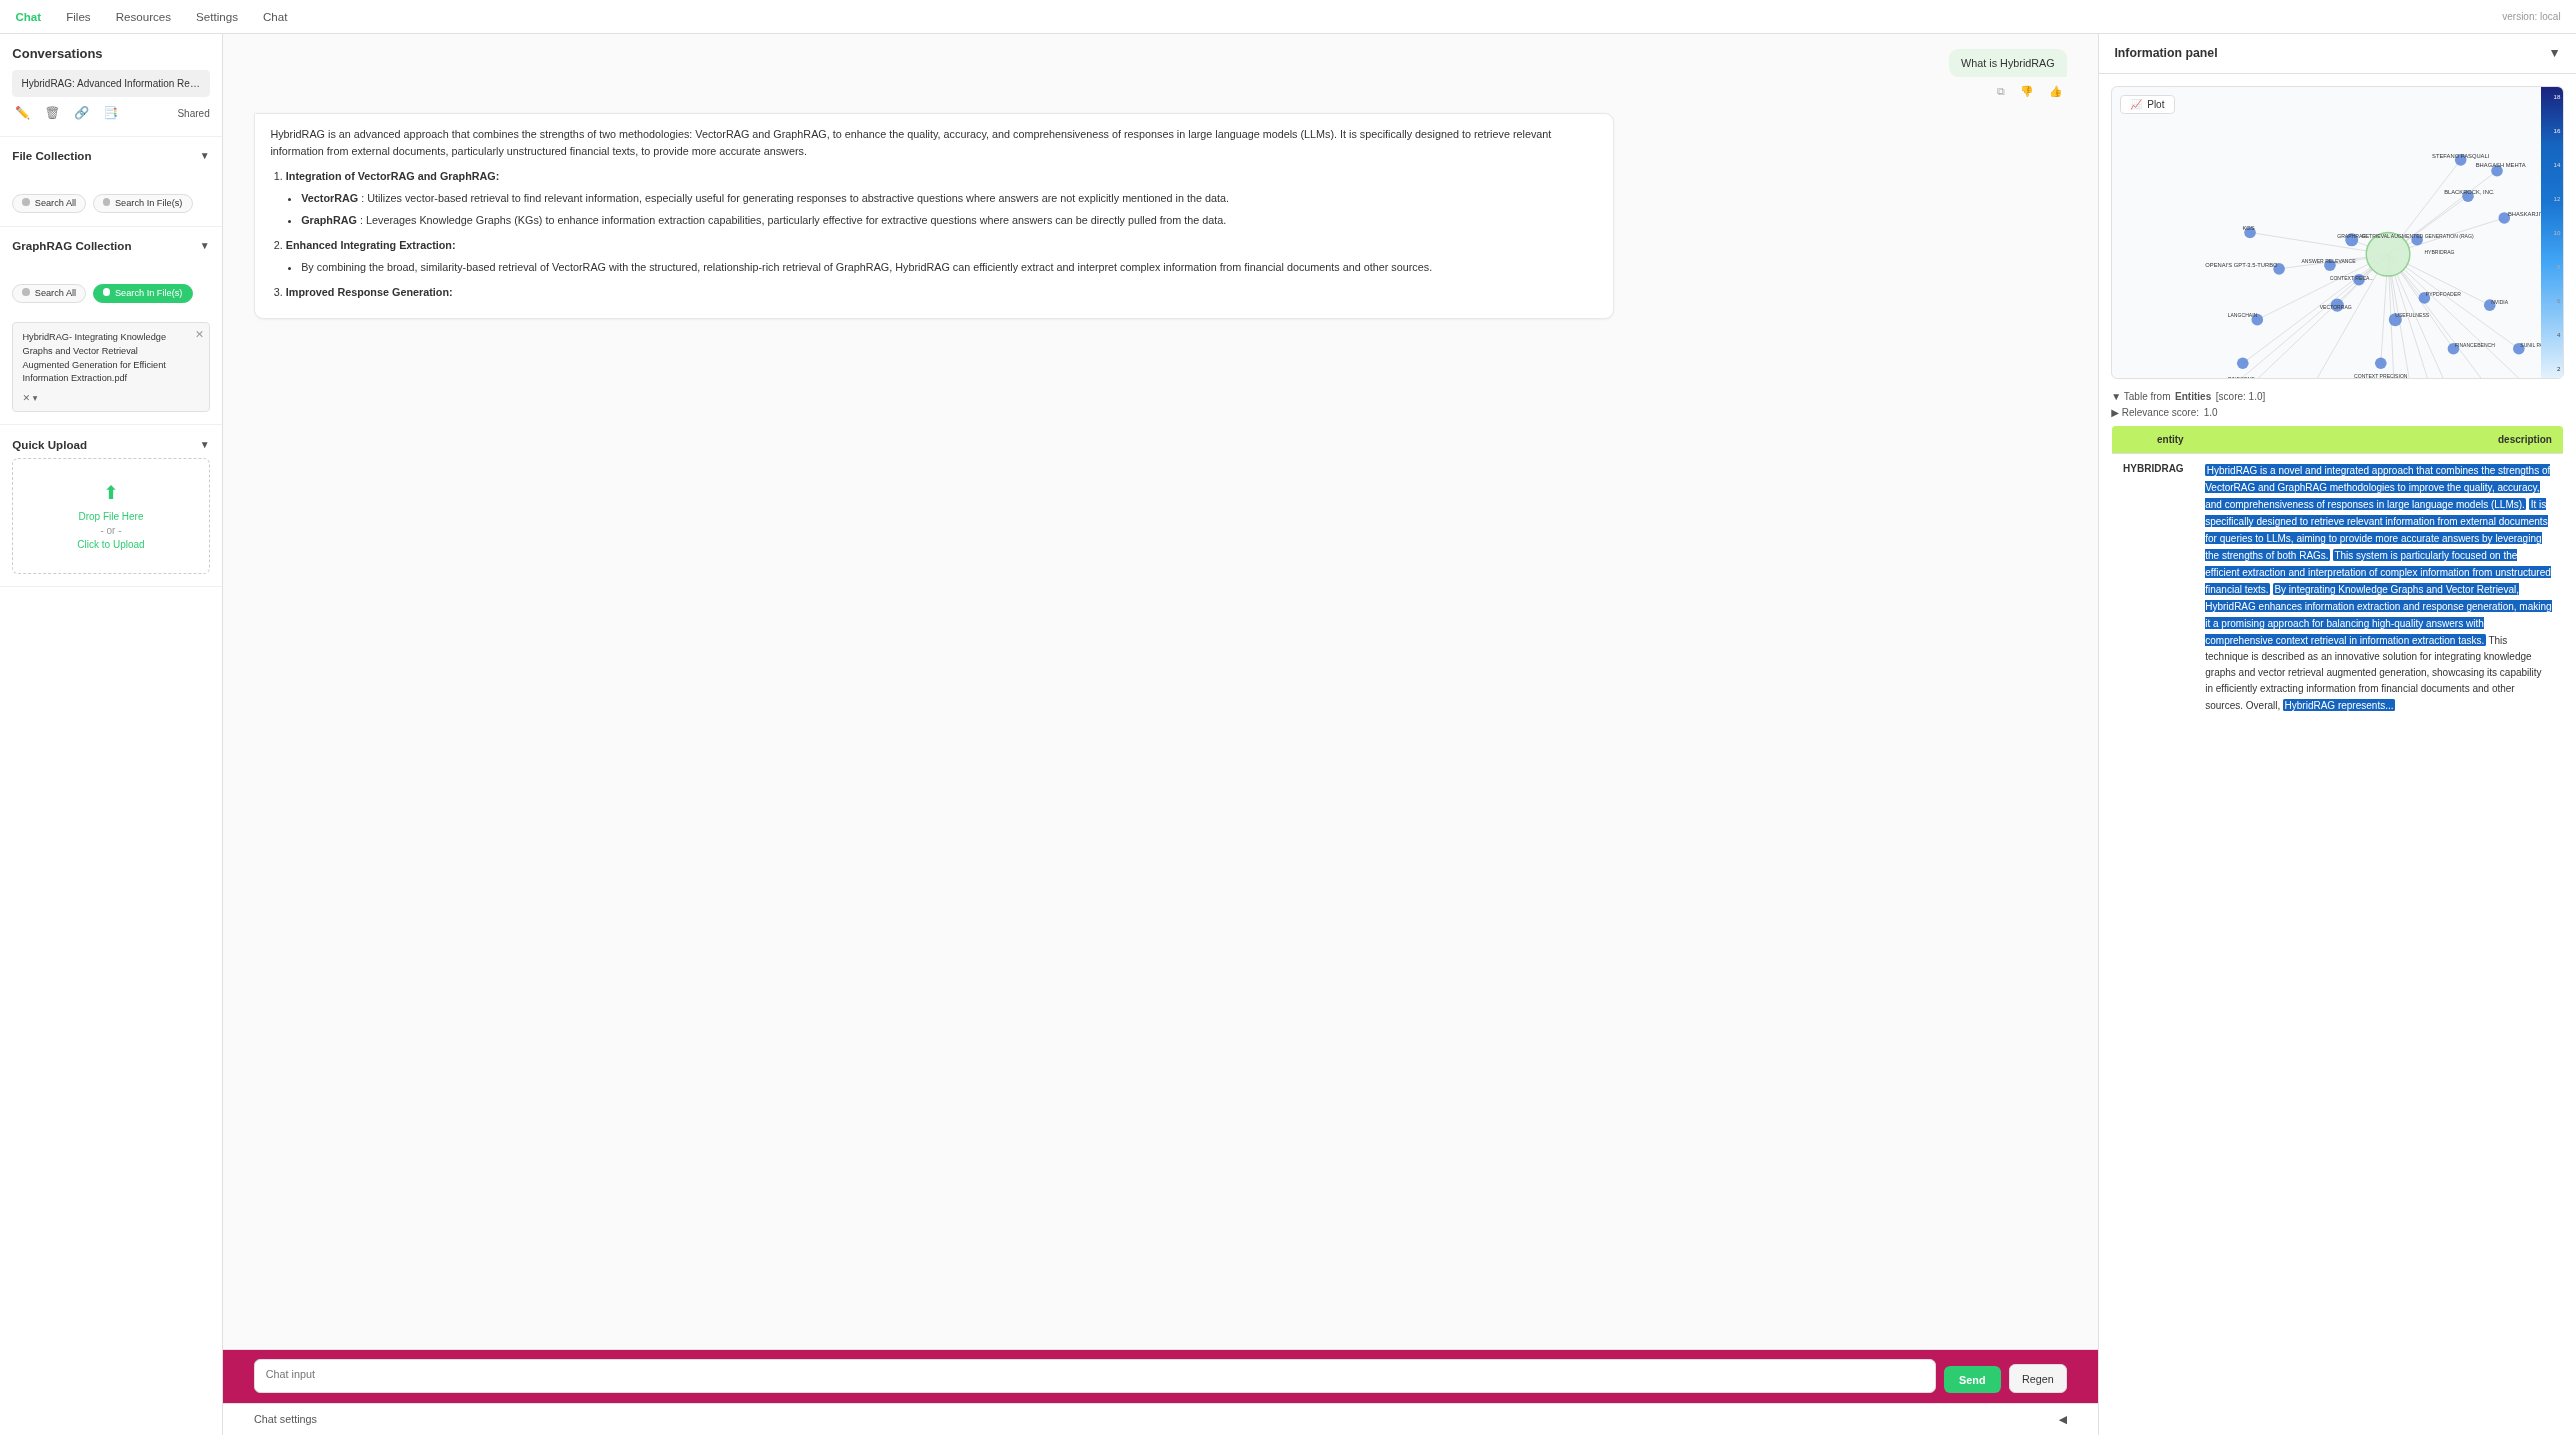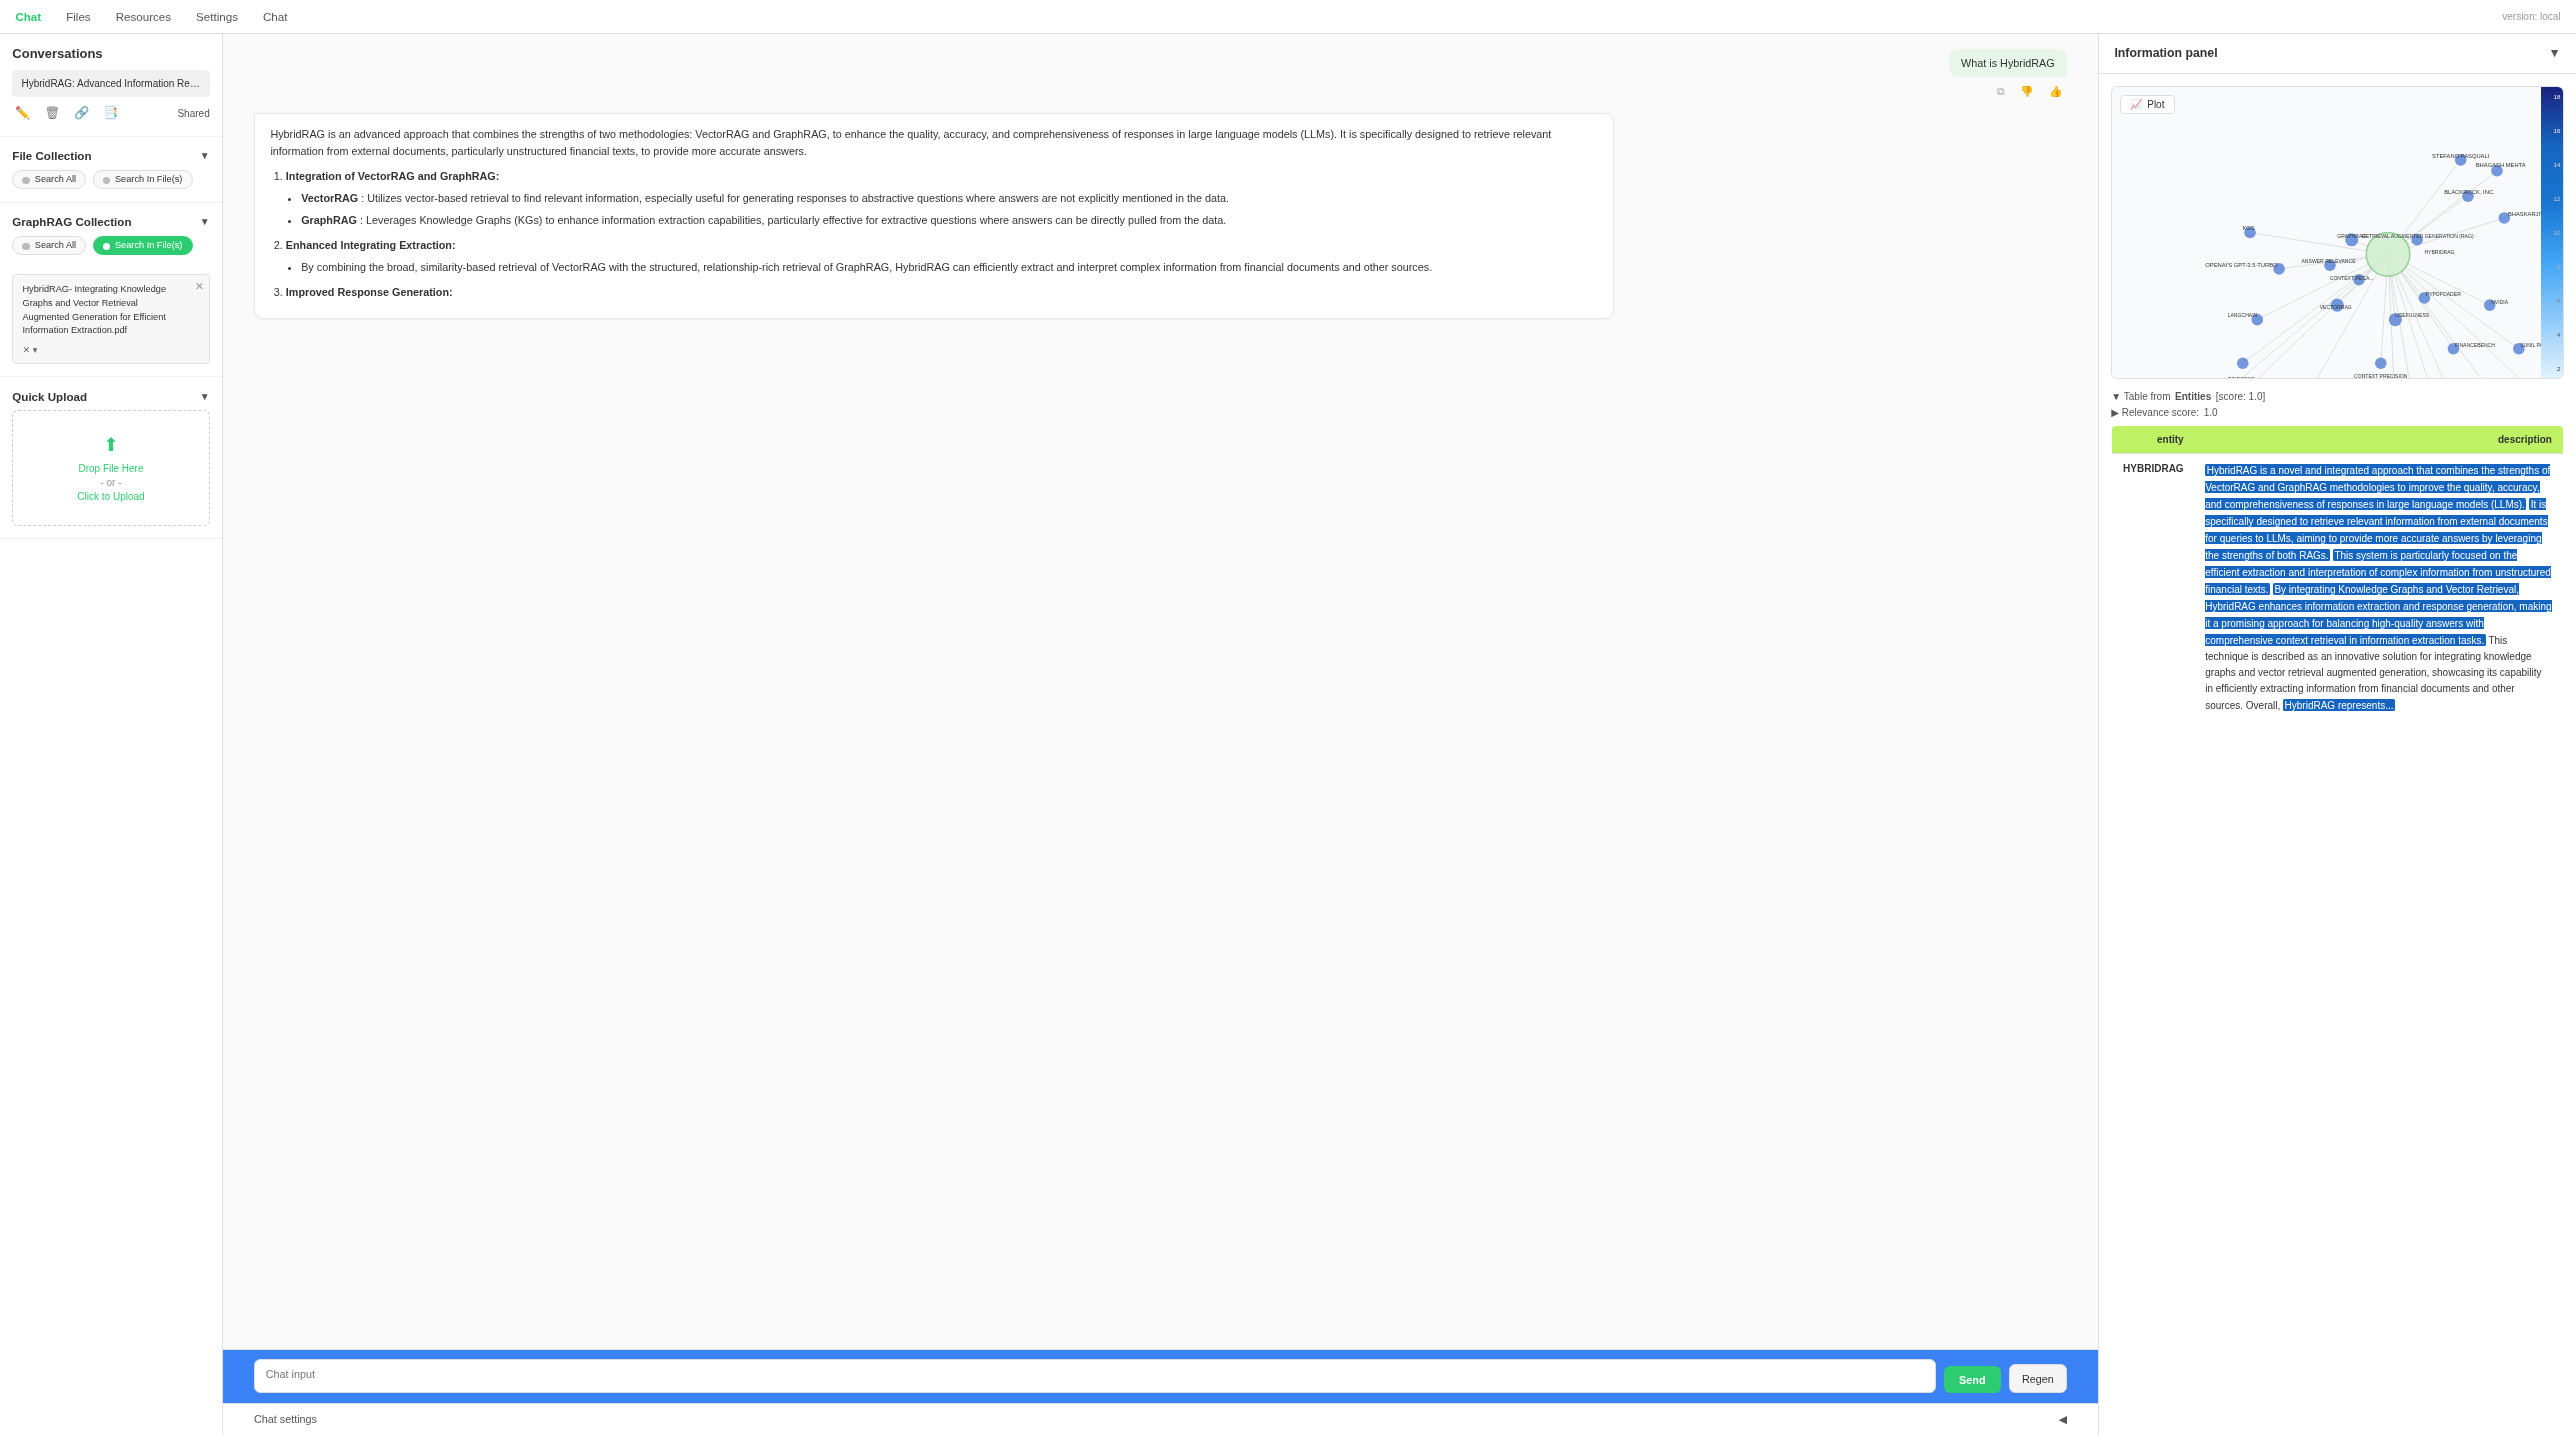--- a/index.html
+++ b/index.html
@@ -21,21 +21,21 @@
     .conversation-item { background: #f0f0f0; border-radius: 4.6px; padding: 7.7px 9.2px; font-size: 10px; color: #333; white-space: nowrap; overflow: hidden; text-overflow: ellipsis; margin-bottom: 6.2px; cursor: pointer; }
     .conv-actions { display: flex; align-items: center; gap: 7.7px; margin-top: 6.2px; }
     .conv-action-btn { background: none; border: none; cursor: pointer; color: #777; font-size: 12.3px; padding: 3.1px; border-radius: 3.1px; }
     .shared-badge { margin-left: auto; font-size: 10px; color: #555; }
 
     .section-header { display: flex; align-items: center; justify-content: space-between; margin-bottom: 7.7px; }
     .section-label { font-size: 11.6px; font-weight: 600; }
     .chevron-btn { background: none; border: none; cursor: pointer; font-size: 10px; color: #555; }
 
     .toggle-row { display: flex; gap: 6.2px; align-items: center; }
-    .toggle-btn { display: flex; align-items: flex-end; gap: 4.6px; padding: 3.9px 9.2px; border-radius: 15.4px; border: 0.8px solid #ddd; background: #f9f9f9; cursor: pointer; font-size: 9.2px; color: #333; }
+    .toggle-btn { display: flex; align-items: flex-start; gap: 4.6px; padding: 3.9px 9.2px; border-radius: 15.4px; border: 0.8px solid #ddd; background: #f9f9f9; cursor: pointer; font-size: 9.2px; color: #333; margin-top: 24px; }
     .toggle-btn.active { background: #2ecc71; color: #fff; border-color: #2ecc71; }
     .toggle-dot { width: 7.7px; height: 7.7px; border-radius: 50%; background: #bbb; }
     .toggle-btn.active .toggle-dot { background: #fff; }
 
     .file-card { background: #f7f7f7; border: 0.8px solid #e0e0e0; border-radius: 4.6px; padding: 7.7px 9.2px; font-size: 9.2px; margin-top: 19px; position: relative; }
     .file-card-close { position: absolute; top: 4.6px; right: 4.6px; background: none; border: none; cursor: pointer; color: #999; font-size: 10.8px; }
     .file-card-more { display: flex; align-items: center; gap: 3.1px; margin-top: 6.2px; font-size: 9.2px; color: #666; cursor: pointer; }
 
     
     .upload-area { border: 1.5px dashed #ccc; border-radius: 6.2px; padding: 23px 12.3px; text-align: center; margin-top: 7.7px; cursor: pointer; color: #2ecc71; }
@@ -50,21 +50,21 @@
     .msg-action-btn { background: none; border: none; cursor: pointer; color: #aaa; font-size: 10.8px; padding: 2.3px 4.6px; border-radius: 3.1px; }
     .msg-bot { align-self: flex-start; background: #fff; border: 0.8px solid #e8e8e8; border-radius: 1.5px 9.2px 9.2px 9.2px; padding: 12.3px 15.4px; max-width: 75%; font-size: 10.8px; line-height: 1.6; color: #333; box-shadow: 0 0.8px 2.3px rgba(0,0,0,0.05); }
     .msg-bot h3 { font-size: 11.6px; font-weight: 700; margin-bottom: 7.7px; }
     .msg-bot h4 { font-size: 10.8px; font-weight: 700; margin: 7.7px 0 4.6px; }
     .msg-bot ol { padding-left: 15.4px; }
     .msg-bot ul { padding-left: 15.4px; list-style: disc; }
     .msg-bot li { margin-bottom: 4.6px; }
     .msg-bot p { margin-bottom: 6.2px; }
     .key-term { font-weight: 700; }
 
-    .chat-input-area { padding: 9.2px 31px 9.2px; border-top: 0.8px solid #e0e0e0; background: #3b82f6; display: flex; gap: 7.7px; align-items: flex-end; }
+    .chat-input-area { padding: 9.2px 31px 9.2px; border-top: 0.8px solid #e0e0e0; background: #be185d; display: flex; gap: 7.7px; align-items: flex-end; }
     .chat-input { flex: 1; border: 0.8px solid #ddd; border-radius: 6.2px; padding: 7.7px 10.8px; font-size: 10.8px; resize: none; outline: none; font-family: inherit; min-height: 34px; max-height: 92px; }
     .send-btn { background: #2ecc71; color: #fff; border: none; border-radius: 6.2px; padding: 7.7px 15.4px; font-size: 10.8px; font-weight: 600; cursor: pointer; }
     .regen-btn { background: #f5f5f5; color: #333; border: 0.8px solid #ddd; border-radius: 6.2px; padding: 7.7px 12.3px; font-size: 10.8px; cursor: pointer; }
 
     .chat-settings-bar { display: flex; align-items: center; justify-content: space-between; padding: 9.2px 31px; border-top: 0.8px solid #e0e0e0; background: #fff; cursor: pointer; }
     .chat-settings-label { font-size: 10.8px; font-weight: 500; color: #555; }
     .chat-settings-chevron { color: #555; font-size: 10.8px; }
 
     
     .info-panel { width: 478px; background: #fff; border-left: 0.8px solid #e0e0e0; display: flex; flex-direction: column; overflow-y: auto; flex-shrink: 0; }

